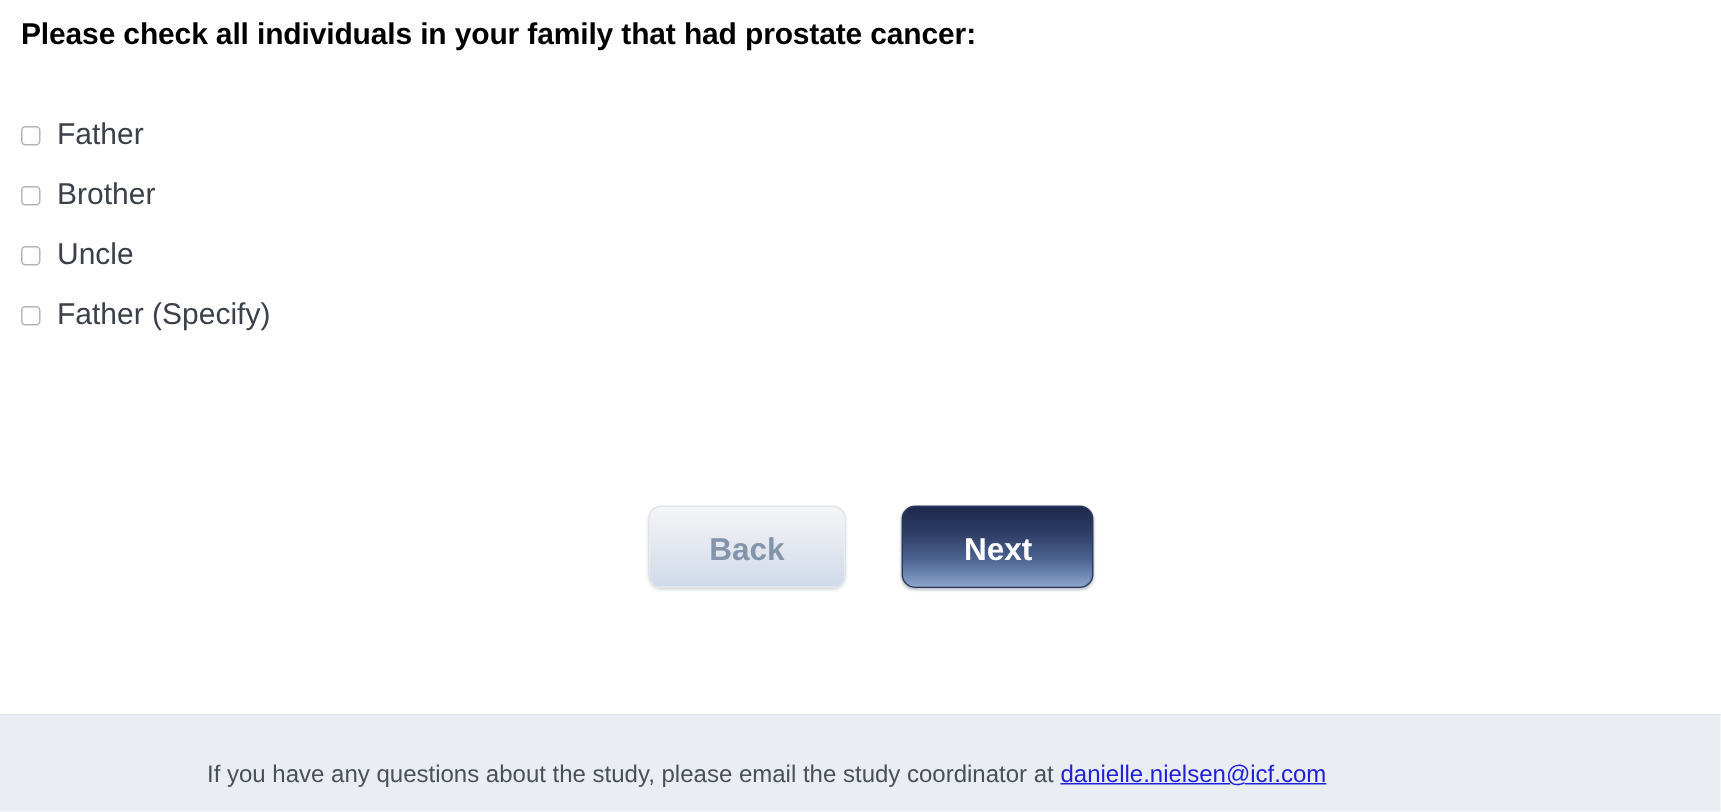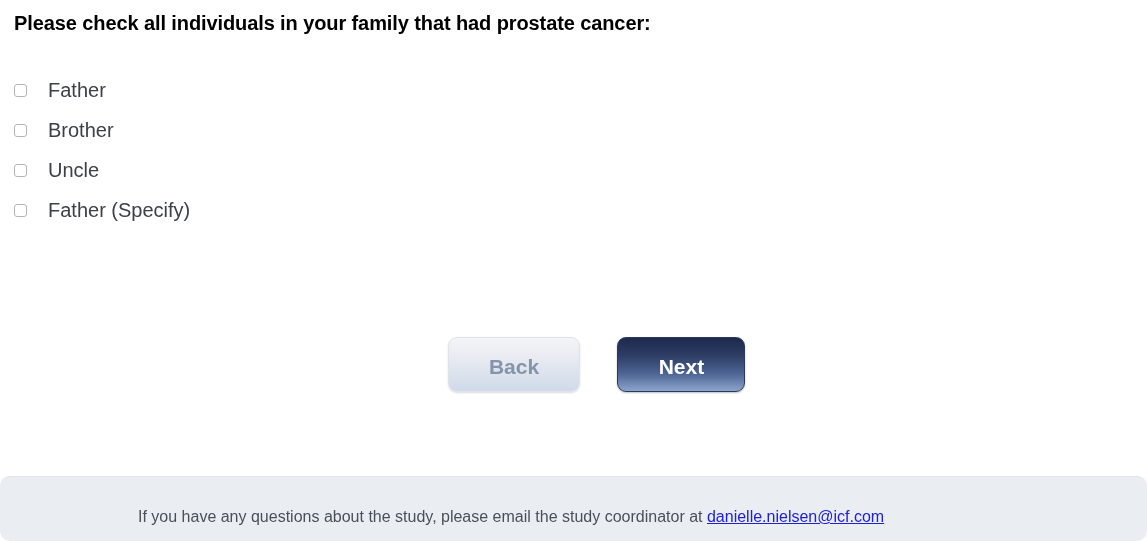--- a/index.html
+++ b/index.html
@@ -52,31 +52,31 @@
     width: 13px;
     height: 13px;
     box-sizing: border-box;
     border: 1px solid #b4b4b4;
     border-radius: 3px;
     background: #ffffff;
     flex: 0 0 auto;
     display: inline-block;
   }
   .cb-label {
-    margin-left: 21px;
+    margin-left: 11px;
     font-size: 20px;
     color: #3c4149;
     line-height: 1;
     white-space: nowrap;
   }
 
   
   .nav-buttons {
     position: absolute;
-    left: 448px;
+    left: 432px;
     top: 337px;
   }
   .btn {
     display: inline-block;
     border: 0;
     outline: 0;
     font-family: "Liberation Sans", sans-serif;
     font-weight: bold;
     font-size: 21px;
     text-align: center;
@@ -107,21 +107,20 @@
   
   .footer {
     position: absolute;
     left: 0;
     right: 0;
     top: 476px;
     height: 65px;
     background: #eaeef2;
     border-top: 1px solid #dfe5ea;
     box-sizing: border-box;
-    border-radius: 10px;
   }
   .footer-text {
     position: absolute;
     left: 138px;
     top: 31px;
     font-size: 16px;
     color: #4a5058;
     white-space: nowrap;
   }
   .footer-link {

